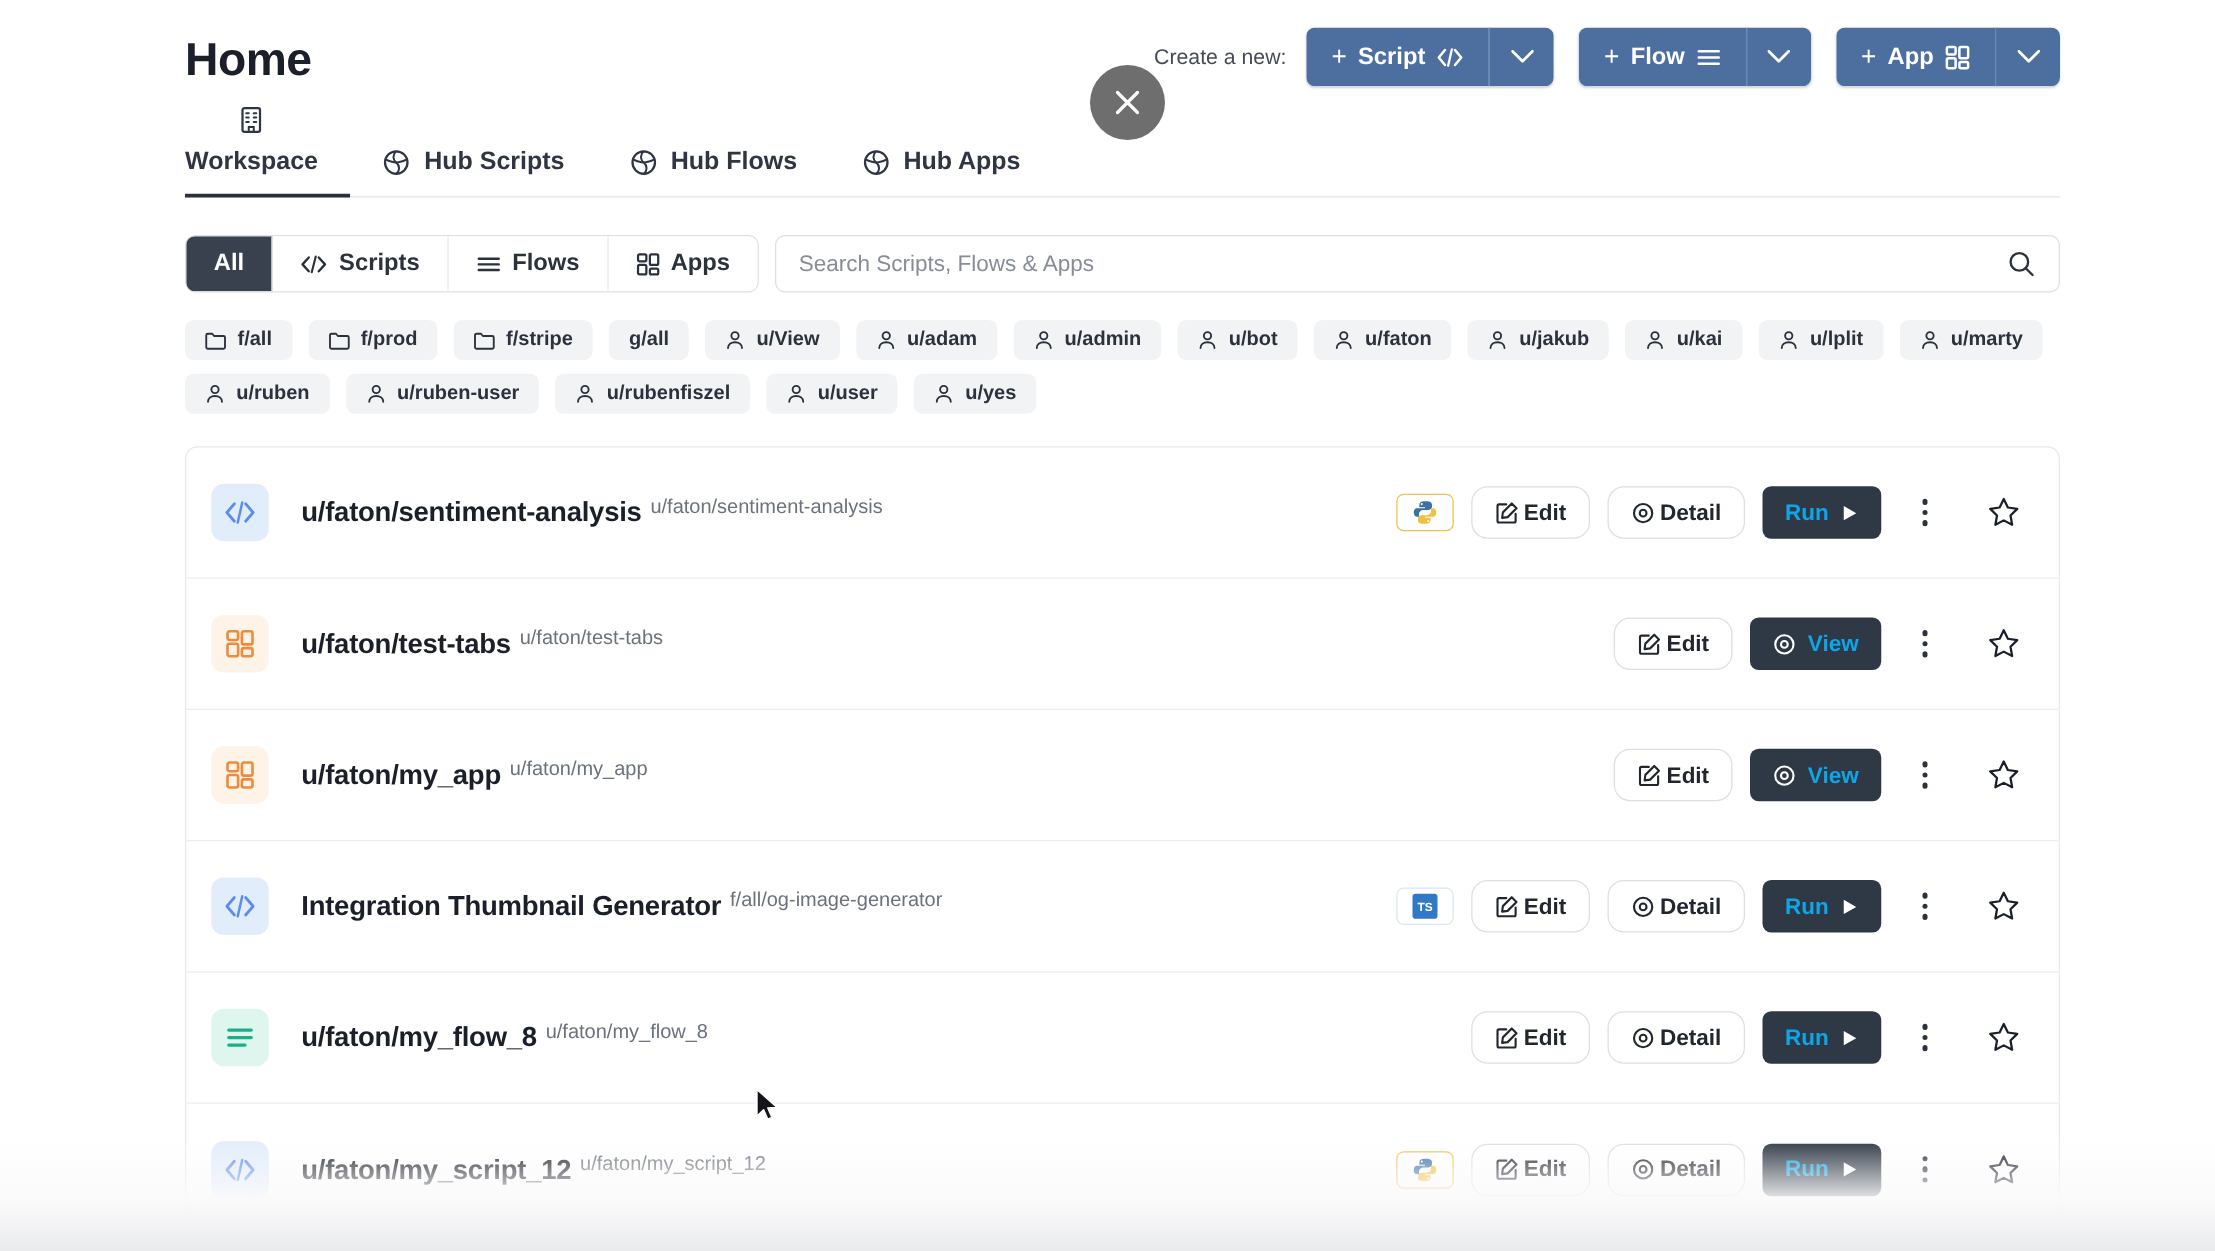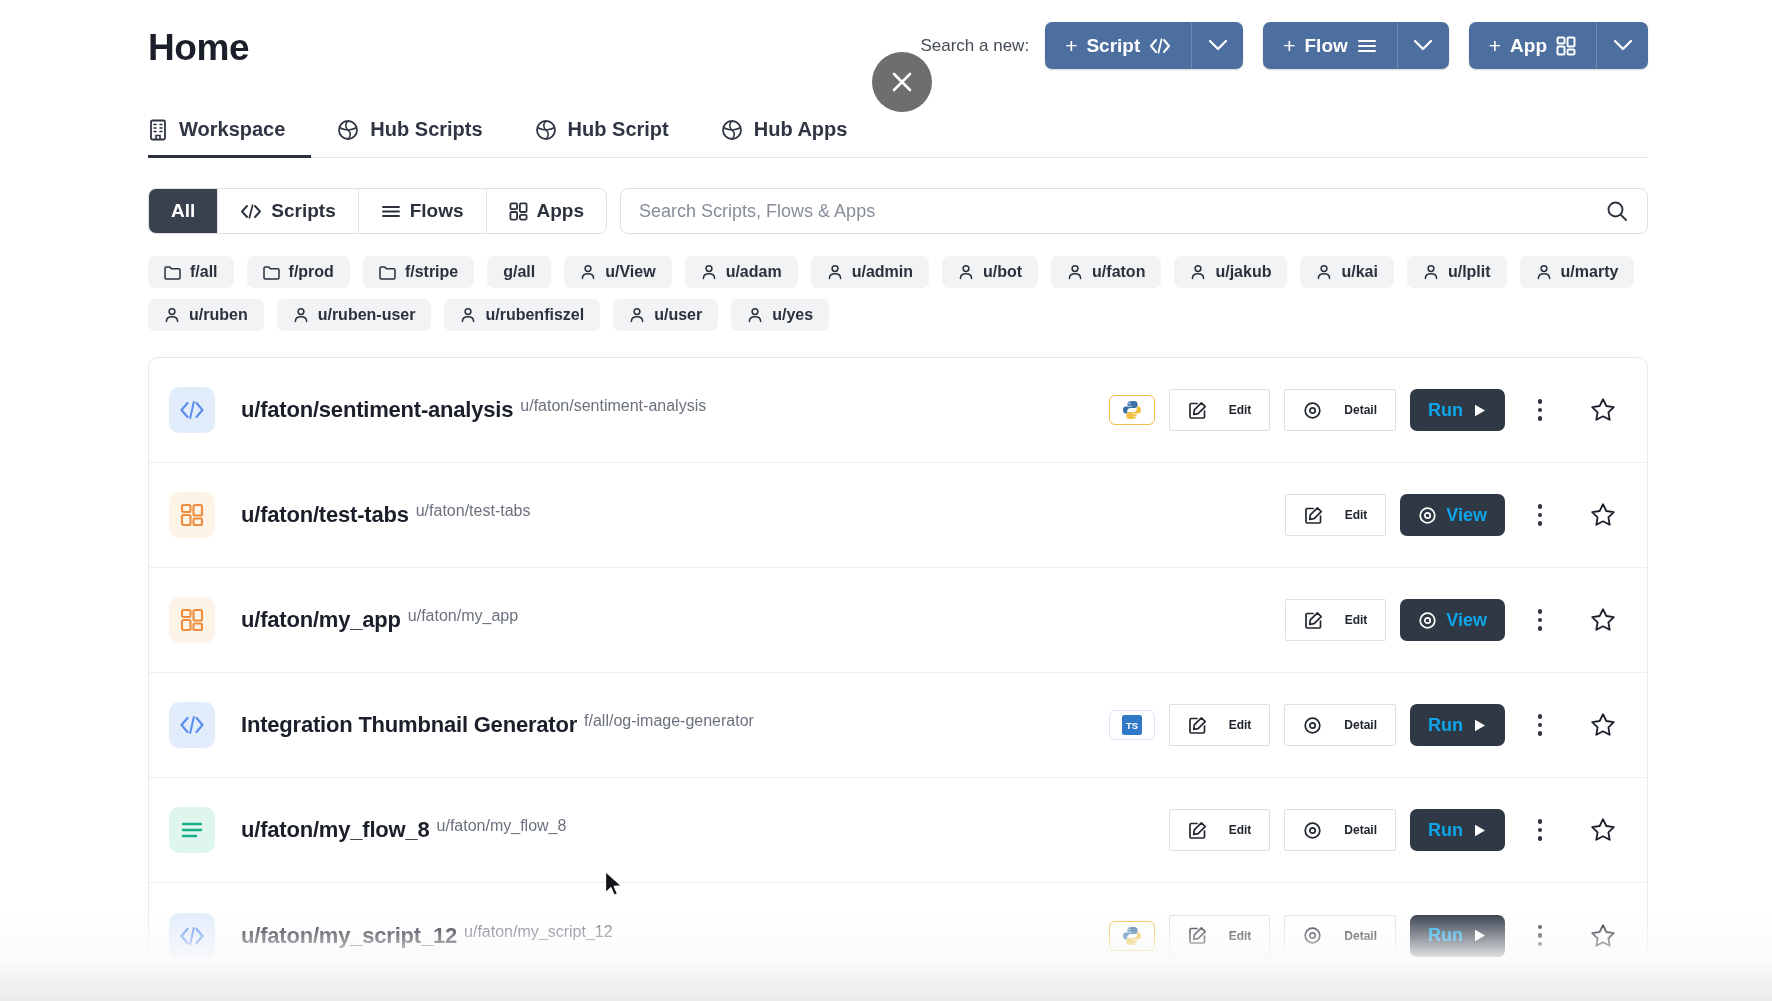--- a/index.html
+++ b/index.html
@@ -121,21 +121,21 @@
     font-family: inherit;
     position: relative;
   }
   .navtab.active::after {
     content: "";
     position: absolute;
     left: 0; right: 0; bottom: -1px;
     height: 3px;
     background: #2b313d;
   }
-  .navtab:first-child { padding-left: 0; margin-left: 0; }
+  .navtab:first-child { padding-left: 0; margin-left: 0; flex-direction: column; }
 
   
   .filter-row {
     display: flex;
     align-items: center;
     gap: 13px;
     margin-top: 30px;
     border-radius: 15px;
   }
   .seg {
@@ -268,27 +268,27 @@
     display: flex;
     align-items: center;
     justify-content: center;
     background: #fff;
   }
   .lang-badge.py { border: 1.5px solid #f3c04a; }
   .lang-badge.ts { border: 1.5px solid #d9e6f7; }
   .btn-outline {
     display: flex;
     align-items: center;
-    gap: 22px;
+    gap: 4px;
     height: 42px;
     padding: 0 18px;
     border: 1px solid #dcdfe4;
-    border-radius: 2px;
+    border-radius: 13px;
     background: #fff;
-    font-size: 12px;
+    font-size: 18px;
     font-weight: 700;
     color: #22272f;
     cursor: pointer;
     font-family: inherit;
   }
   .btn-dark {
     display: flex;
     align-items: center;
     gap: 9px;
     height: 42px;
@@ -346,21 +346,21 @@
 </head>
 <body>
 
 <div class="page">
   <div class="content">
 
     <div class="header-row">
       <div class="page-title">Home</div>
 
       <div class="create-wrap">
-        <div class="create-label">Search a new:</div>
+        <div class="create-label">Create a new:</div>
 
         <div class="split-btn">
           <button class="split-main">
             <span class="plus">+</span>
             <span>Script</span>
             <span>
               <svg width="22" height="16" viewBox="0 0 22 16">
                   <path d="M7 2L2 8l5 6M15 2l5 6-5 6" fill="none" stroke="#fff" stroke-width="2" stroke-linecap="round" stroke-linejoin="round"></path>
                   <path d="M12.5 1.5l-3 13" stroke="#fff" stroke-width="1.8" stroke-linecap="round"></path>
                 </svg>
@@ -442,21 +442,21 @@
       </button>
 
       <button class="navtab">
         <span>
           <svg width="22" height="22" viewBox="0 0 22 22">
               <circle cx="11" cy="11" r="9" fill="none" stroke="#2f3542" stroke-width="1.8"></circle>
               <path d="M11 2c-3 2.5-3 6.5 0 9s3 6.5 0 9" fill="none" stroke="#2f3542" stroke-width="1.6"></path>
               <path d="M2.5 8.5c3 2 6 2 8.5 2.5M19.5 8.5c-3 2-6 2-8.5 2.5" fill="none" stroke="#2f3542" stroke-width="1.6"></path>
             </svg>
         </span>
-        <span>Hub Script</span>
+        <span>Hub Flows</span>
       </button>
 
       <button class="navtab">
         <span>
           <svg width="22" height="22" viewBox="0 0 22 22">
               <circle cx="11" cy="11" r="9" fill="none" stroke="#2f3542" stroke-width="1.8"></circle>
               <path d="M11 2c-3 2.5-3 6.5 0 9s3 6.5 0 9" fill="none" stroke="#2f3542" stroke-width="1.6"></path>
               <path d="M2.5 8.5c3 2 6 2 8.5 2.5M19.5 8.5c-3 2-6 2-8.5 2.5" fill="none" stroke="#2f3542" stroke-width="1.6"></path>
             </svg>
         </span>

